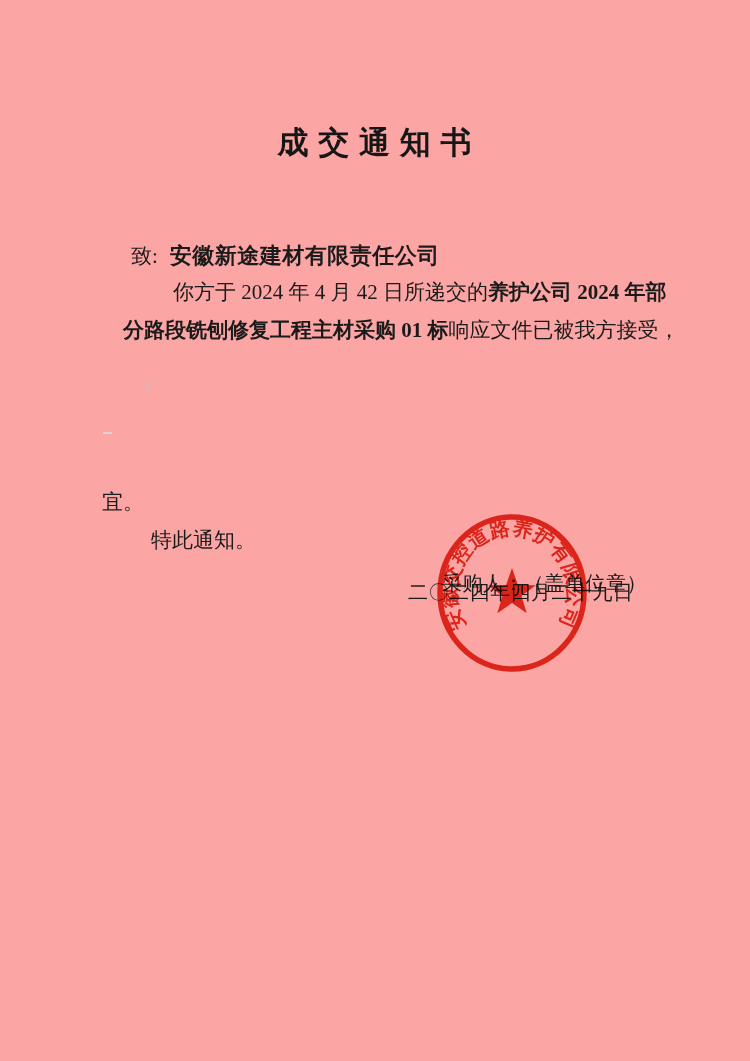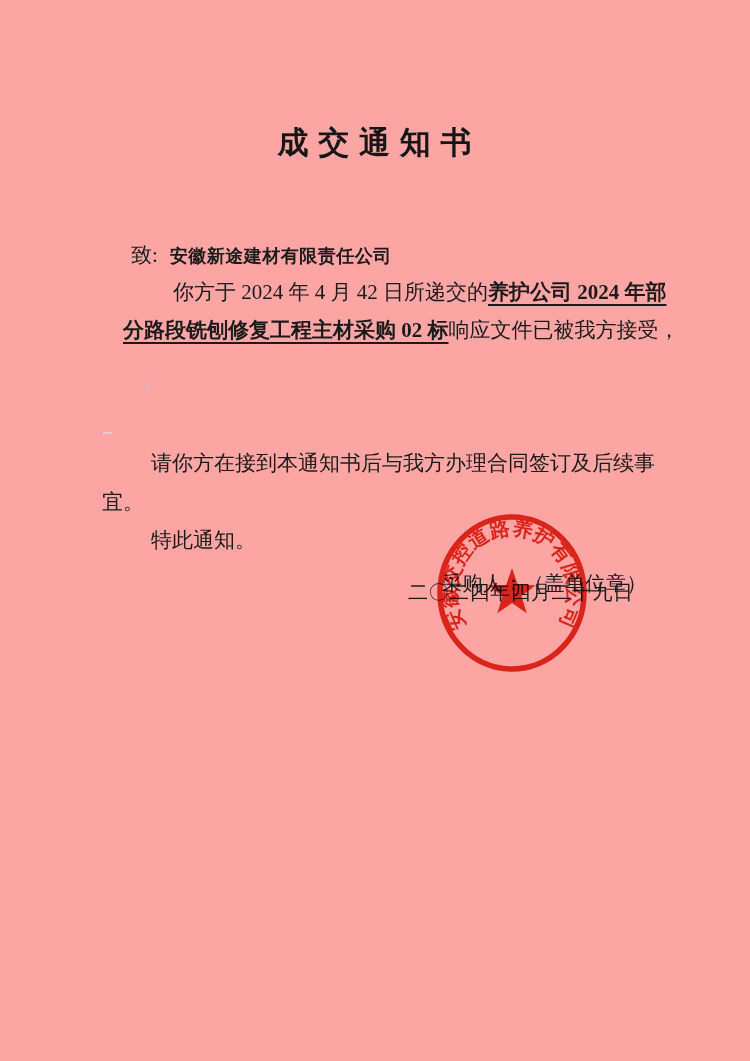--- a/index.html
+++ b/index.html
@@ -22,24 +22,23 @@
     color:#161616;
   }
   .line {
     position:absolute;
     font-size:21px;
     line-height:27px;
     white-space:pre;
     color:#1b1b1b;
   }
   .recipient-label { margin-right:12px; }
-  .recipient-name { font-weight:bold; font-size:18px; letter-spacing:0.5px; }
+  .recipient-name { font-weight:bold; font-size:22px; letter-spacing:0.5px; }
   .emph {
     font-weight:bold;
-    text-decoration:underline;
     text-decoration-thickness:2px;
     text-underline-offset:5px;
     text-align:right;
   }
   .sig { font-size:20px; letter-spacing:0.5px; }
   .seal-svg {
     position:absolute;
     left:425px; top:503px;
     mix-blend-mode:multiply;
     opacity:0.93;
@@ -69,28 +68,27 @@
 
   <div class="line" style="top:215px; left:110px;">
     <span class="recipient-label">致:</span><span class="recipient-name">安徽新途建材有限责任公司</span>
   </div>
 
   <div class="line" style="top:252px; left:152px;">
     <span>你方于 2024 年 4 月 42 日所递交的</span><span class="emph">养护公司 2024 年部</span>
   </div>
 
   <div class="line" style="top:290px; left:102px;">
-    <span class="emph">分路段铣刨修复工程主材采购 02 标</span><span>响应文件已被我方接受，</span>
+    <span class="emph">分路段铣刨修复工程主材采购 01 标</span><span>响应文件已被我方接受，</span>
   </div>
 
 
   <span class="artifact-slash"></span>
   <span class="artifact-dash"></span>
 
-  <div class="line" style="top:450px; left:151px;">请你方在接到本通知书后与我方办理合同签订及后续事</div>
 
   <div class="line" style="top:489px; left:102px;">宜。</div>
 
   <div class="line" style="top:527px; left:151px;font-family:Liberation Serif, serif;">特此通知。</div>
 
   <div class="line sig" style="top:570px; left:442px;">采购人：（盖单位章）</div>
 
   <div class="line sig" style="top:579px; left:408px;">二〇二四年四月二十九日</div>
 
   <svg class="seal-svg" width="180" height="186" viewBox="0 0 180 186" aria-hidden="true">

